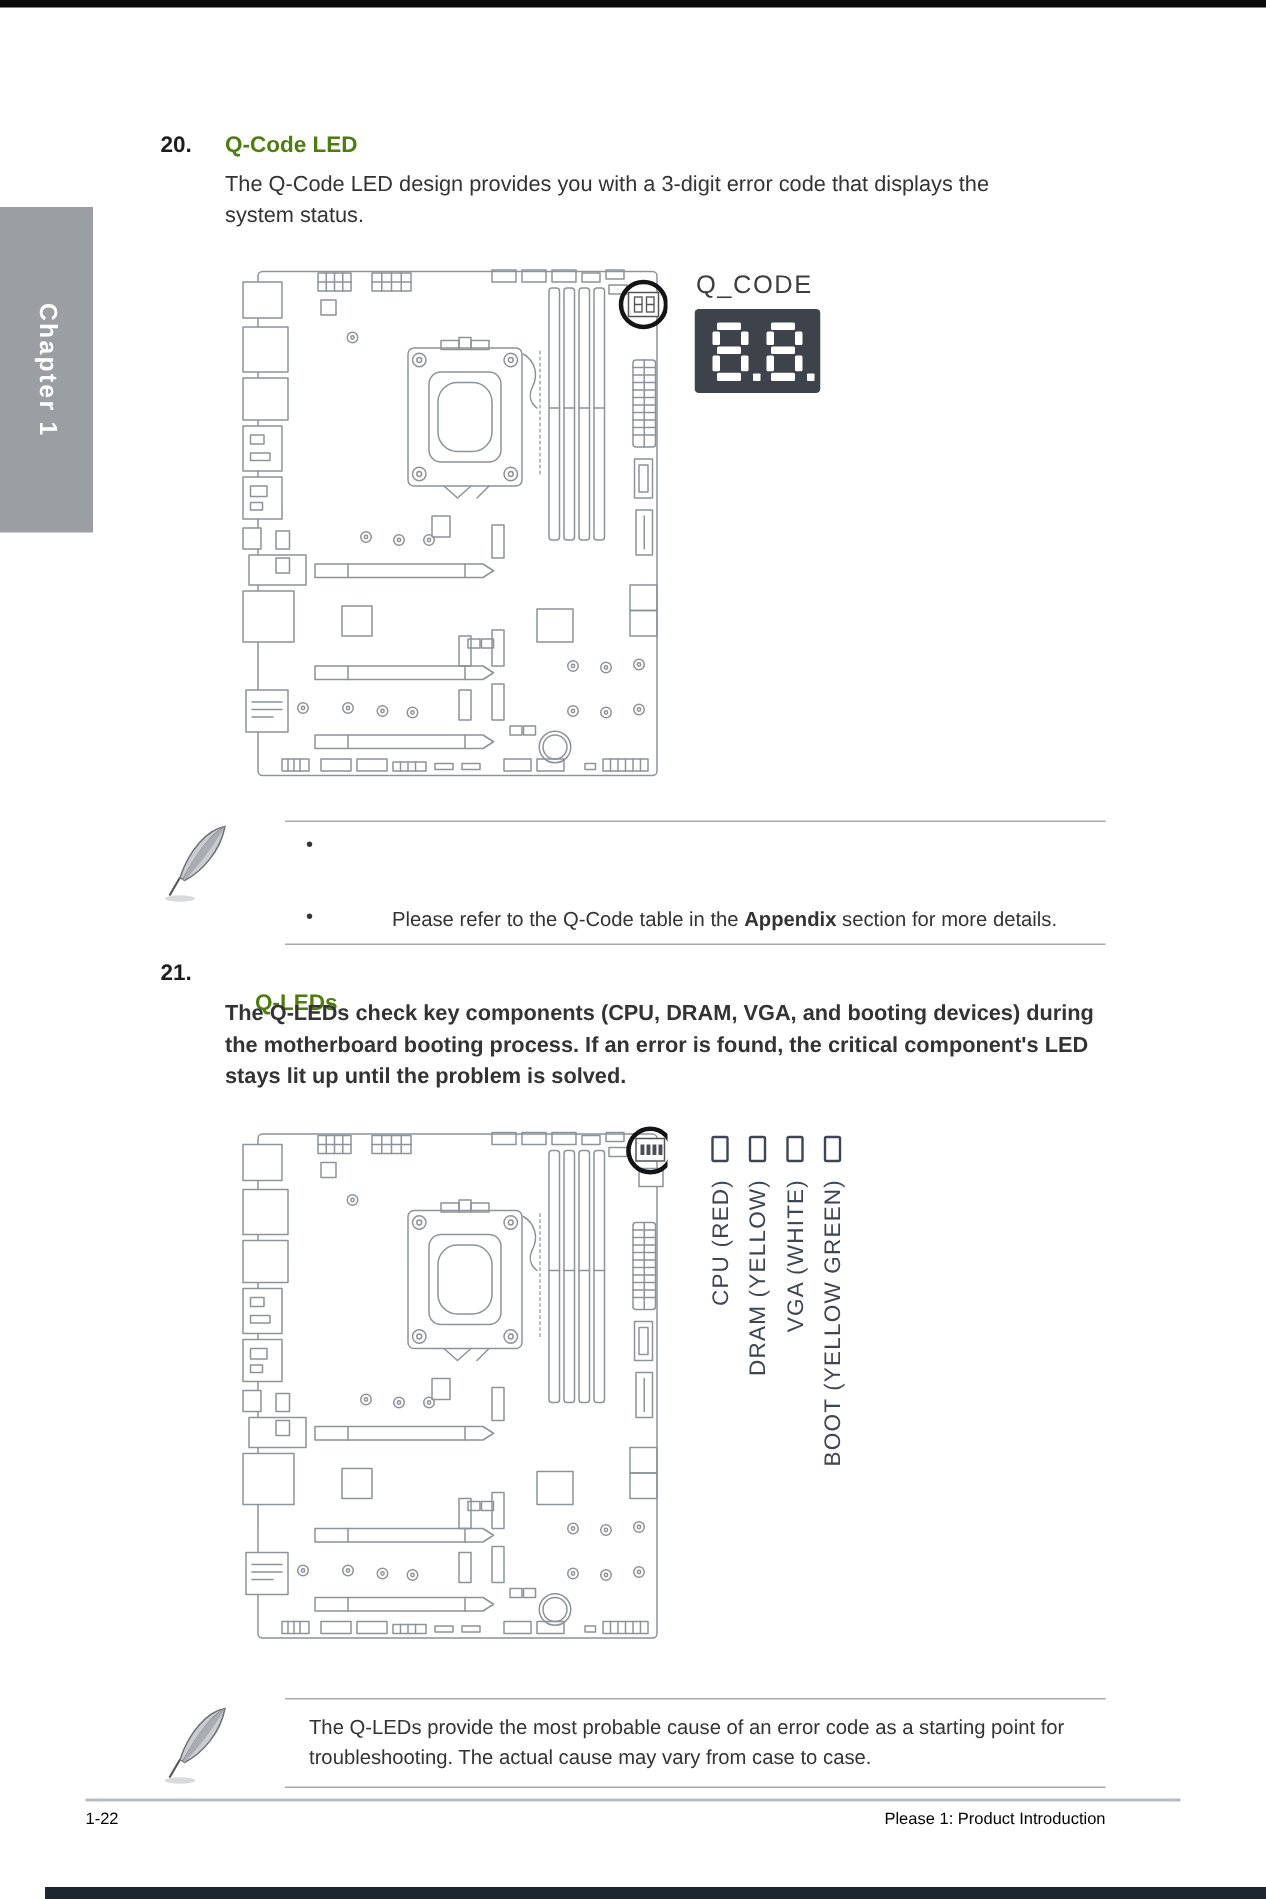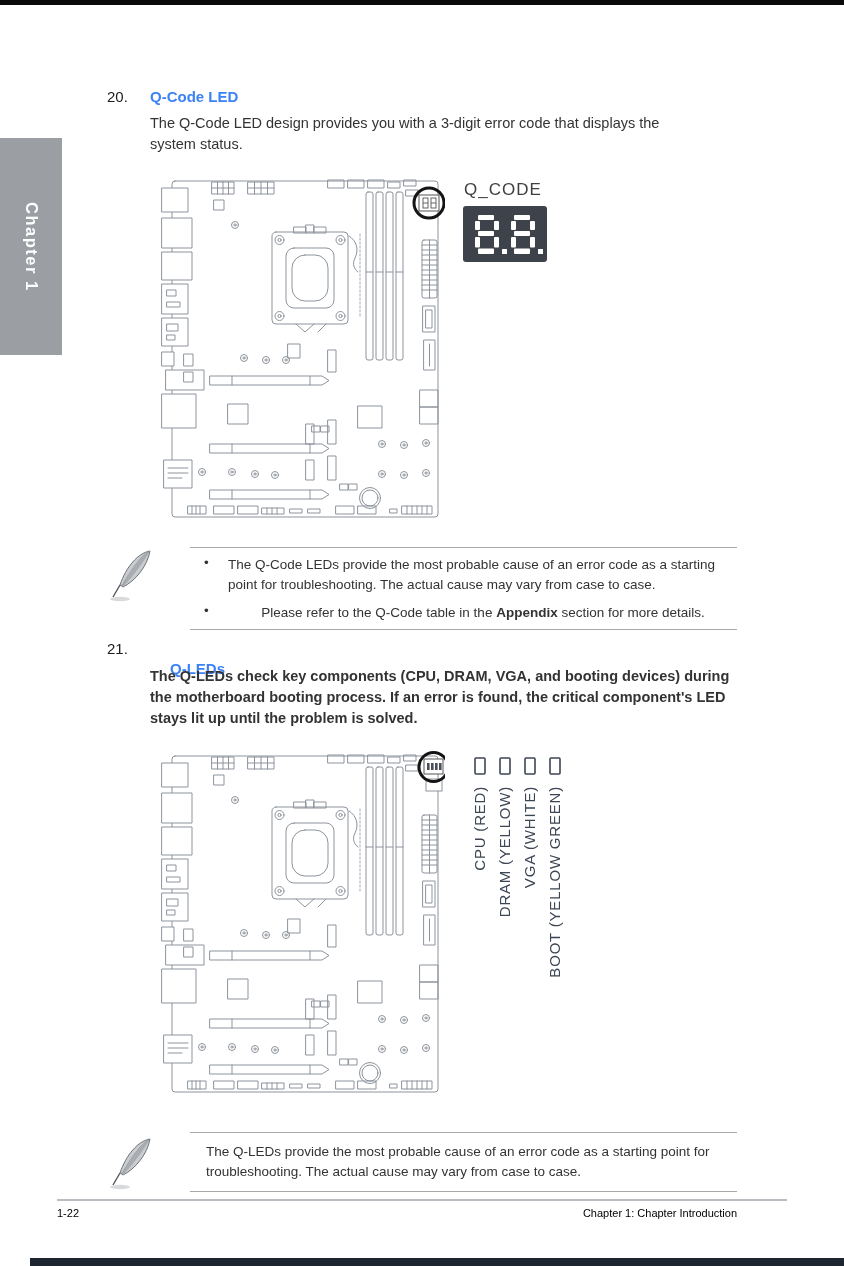--- a/index.html
+++ b/index.html
@@ -5,22 +5,22 @@
   html,body{margin:0;padding:0;background:#fff;}
   .page{position:relative;width:844px;height:1266px;background:#fff;overflow:hidden;
         font-family:"Liberation Sans", sans-serif;color:#2f2f2f;}
   .abs{position:absolute;}
   .top-bar{left:0;top:0;width:844px;height:5px;background:#0a0a0a;}
   .bottom-bar{left:30px;top:1258px;width:814px;height:8px;background:#1c2530;}
   .chapter-tab{left:0;top:138px;width:62px;height:217px;background:#9b9fa4;
                display:flex;align-items:center;justify-content:center;}
   .chapter-tab span{writing-mode:vertical-rl;color:#fff;font-weight:bold;font-size:16.5px;
                     letter-spacing:1.5px;}
-  .sec-num{font-weight:normal;font-size:15px;color:#1d1d1d;}
-  .sec-title{font-weight:bold;font-size:15px;color:#3b82f6;}
+  .sec-num{font-weight:bold;font-size:15px;color:#1d1d1d;}
+  .sec-title{font-weight:bold;font-size:15px;color:#4d7c0f;}
   .body-text{font-size:14.5px;line-height:21px;color:#333;white-space:pre-line;width:600px;}
   .note-rule{height:1px;background:#a9a9a9;width:547px;left:190px;}
   .note-text{font-size:13.5px;line-height:19.5px;color:#333;white-space:pre-line;}
   .bullet{font-size:13.5px;color:#333;}
   .qcode-label{font-size:17px;color:#3f3f3f;letter-spacing:1px;}
   .footer-rule{left:57px;top:1199px;width:730px;height:2px;background:#b9bdc1;}
   .footer-text{font-size:11px;color:#000000;}
   .legend-label{font-size:15px;letter-spacing:0.8px;fill:#3d4654;}
   svg{display:block;}
   b{font-weight:bold;}
@@ -222,22 +222,20 @@
       <rect x="75" y="43" width="5" height="5" rx="0.5"></rect>
     </g>
   </svg>
 
   <svg class="abs" style="left:106px;top:545px;" width="54" height="58" viewBox="0 0 54 58">
       <use href="#quill"></use>
     </svg>
   <div class="abs note-rule" style="top:547px;"></div>
   <div class="abs note-rule" style="top:629px;"></div>
   <span class="abs bullet" style="left:204px;top:555px;">•</span>
-  <div class="abs note-text" style="left:228px;top:555px;width:510px;">The Q-Code LEDs provide the most probable cause of an error code as a starting
-point for troubleshooting. The actual cause may vary from case to case.</div>
   <span class="abs bullet" style="left:204px;top:603px;">•</span>
   <div class="abs note-text" style="left:228px;top:603px;width:510px;text-align:center;"><span>Please refer to the Q-Code table in the </span><b>Appendix</b><span> section for more details.</span></div>
 
   <span class="abs sec-num" style="left:107px;top:640px;">21.</span>
   <span class="abs sec-title" style="left:150px;top:660px;margin-left:20px;">Q-LEDs</span>
   <div class="abs body-text" style="left:150px;top:666px;font-weight:bold;">The Q-LEDs check key components (CPU, DRAM, VGA, and booting devices) during
 the motherboard booting process. If an error is found, the critical component's LED
 stays lit up until the problem is solved.</div>
 
   <svg class="abs" style="left:160px;top:747px;" width="285" height="350" viewBox="0 0 285 350">
@@ -271,17 +269,17 @@
   <svg class="abs" style="left:106px;top:1133px;" width="54" height="58" viewBox="0 0 54 58">
       <use href="#quill"></use>
     </svg>
   <div class="abs note-rule" style="top:1132px;"></div>
   <div class="abs note-rule" style="top:1191px;"></div>
   <div class="abs note-text" style="left:206px;top:1142px;width:540px;">The Q-LEDs provide the most probable cause of an error code as a starting point for
 troubleshooting. The actual cause may vary from case to case.</div>
 
   <div class="abs footer-rule"></div>
   <span class="abs footer-text" style="left:57px;top:1207px;">1-22</span>
-  <div class="abs footer-text" style="left:400px;top:1207px;width:337px;text-align:right;">Chapter 1: Chapter Introduction</div>
+  <div class="abs footer-text" style="left:400px;top:1207px;width:337px;text-align:right;">Please 1: Product Introduction</div>
 
   <div class="abs bottom-bar"></div>
 
 </div>
 
 </body></html>

